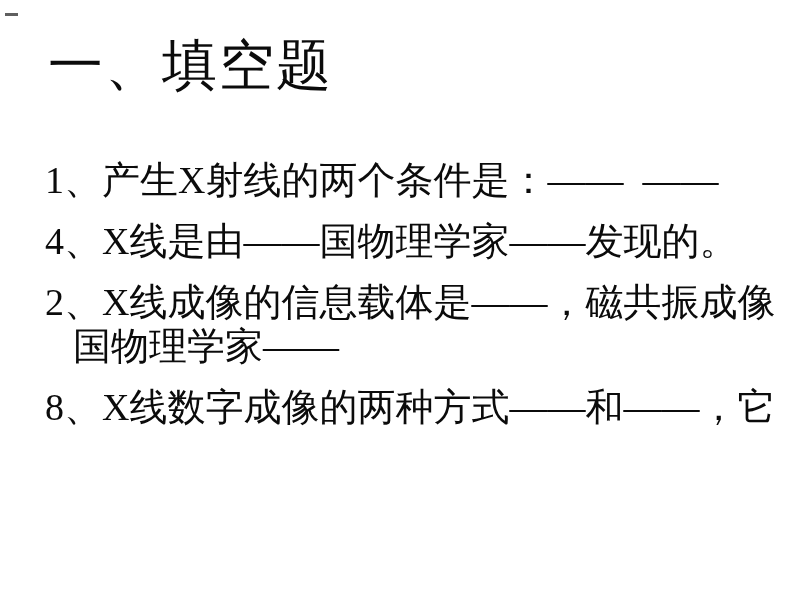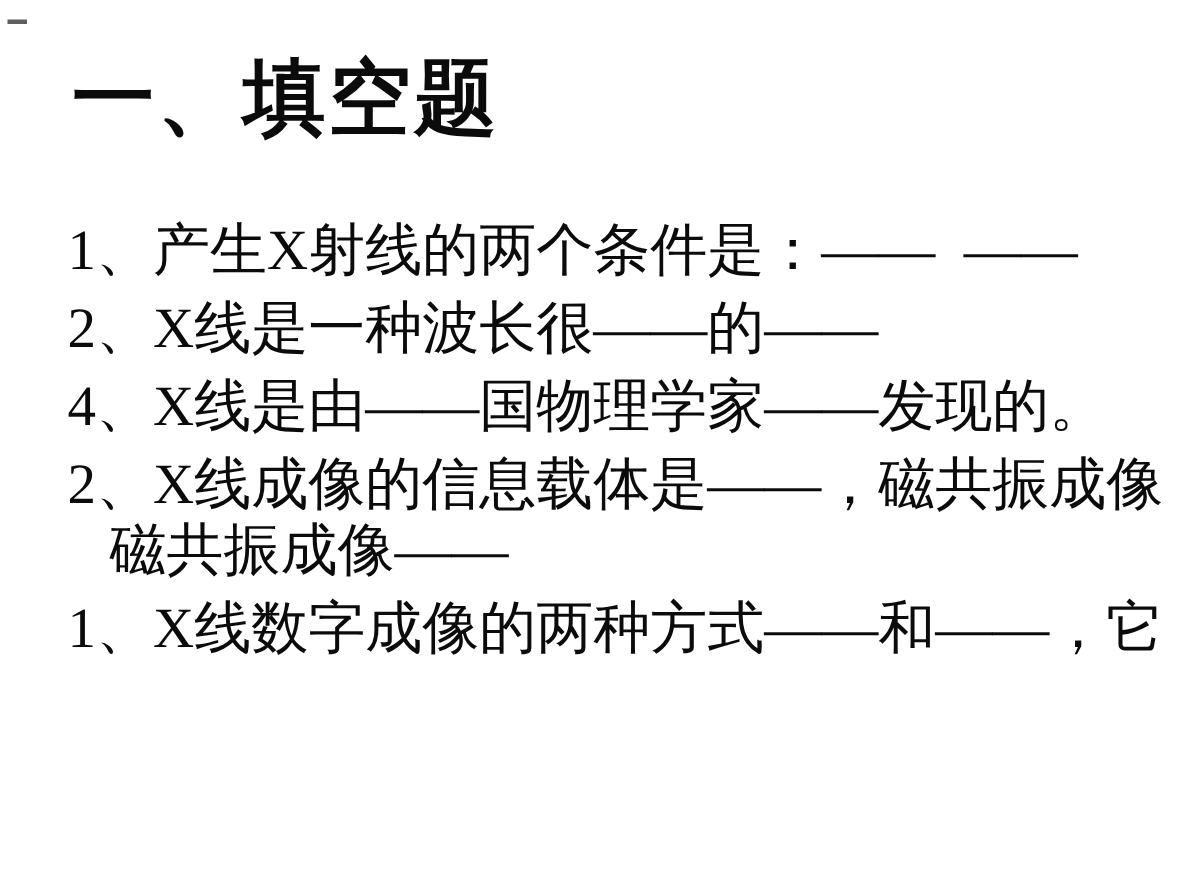--- a/index.html
+++ b/index.html
@@ -24,35 +24,35 @@
     height: 3px;
     background: #5f5f5f;
   }
   .title {
     position: absolute;
     left: 48px;
     top: 38px;
     margin: 0;
     font-size: 55px;
     line-height: 1;
-    font-weight: 700;
+    font-weight: 400;
     letter-spacing: 2px;
     white-space: pre;
     text-align: center;
   }
   .question-list {
     position: absolute;
     left: 45px;
     top: 141px;
     width: 730px;
     font-size: 38px;
     line-height: 44px;
   }
   .question {
-    margin: 4px 0 8px 0;
+    margin: 17px 0 8px 0;
   }
   .line {
     white-space: pre;
   }
   .line.indent {
     padding-left: 28px;
   }
 </style>
 </head>
 <body>
@@ -61,32 +61,29 @@
   <div class="corner-dash"></div>
 
   <h1 class="title">一、填空题</h1>
 
   <div class="question-list">
 
     <div class="question">
       <div class="line">1、产生X射线的两个条件是：——  ——</div>
     </div>
 
-    <div class="question">
-      <div class="line">2、X线是一种波长很——的——</div>
-    </div>
 
     <div class="question">
       <div class="line">4、X线是由——国物理学家——发现的。</div>
     </div>
 
     <div class="question">
       <div class="line">2、X线成像的信息载体是——，磁共振成像</div>
-      <div class="line indent">磁共振成像——</div>
+      <div class="line indent">国物理学家——</div>
     </div>
 
     <div class="question">
-      <div class="line">1、X线数字成像的两种方式——和——，它</div>
+      <div class="line">8、X线数字成像的两种方式——和——，它</div>
     </div>
 
 
   </div>
 </div>
 
 </body></html>

